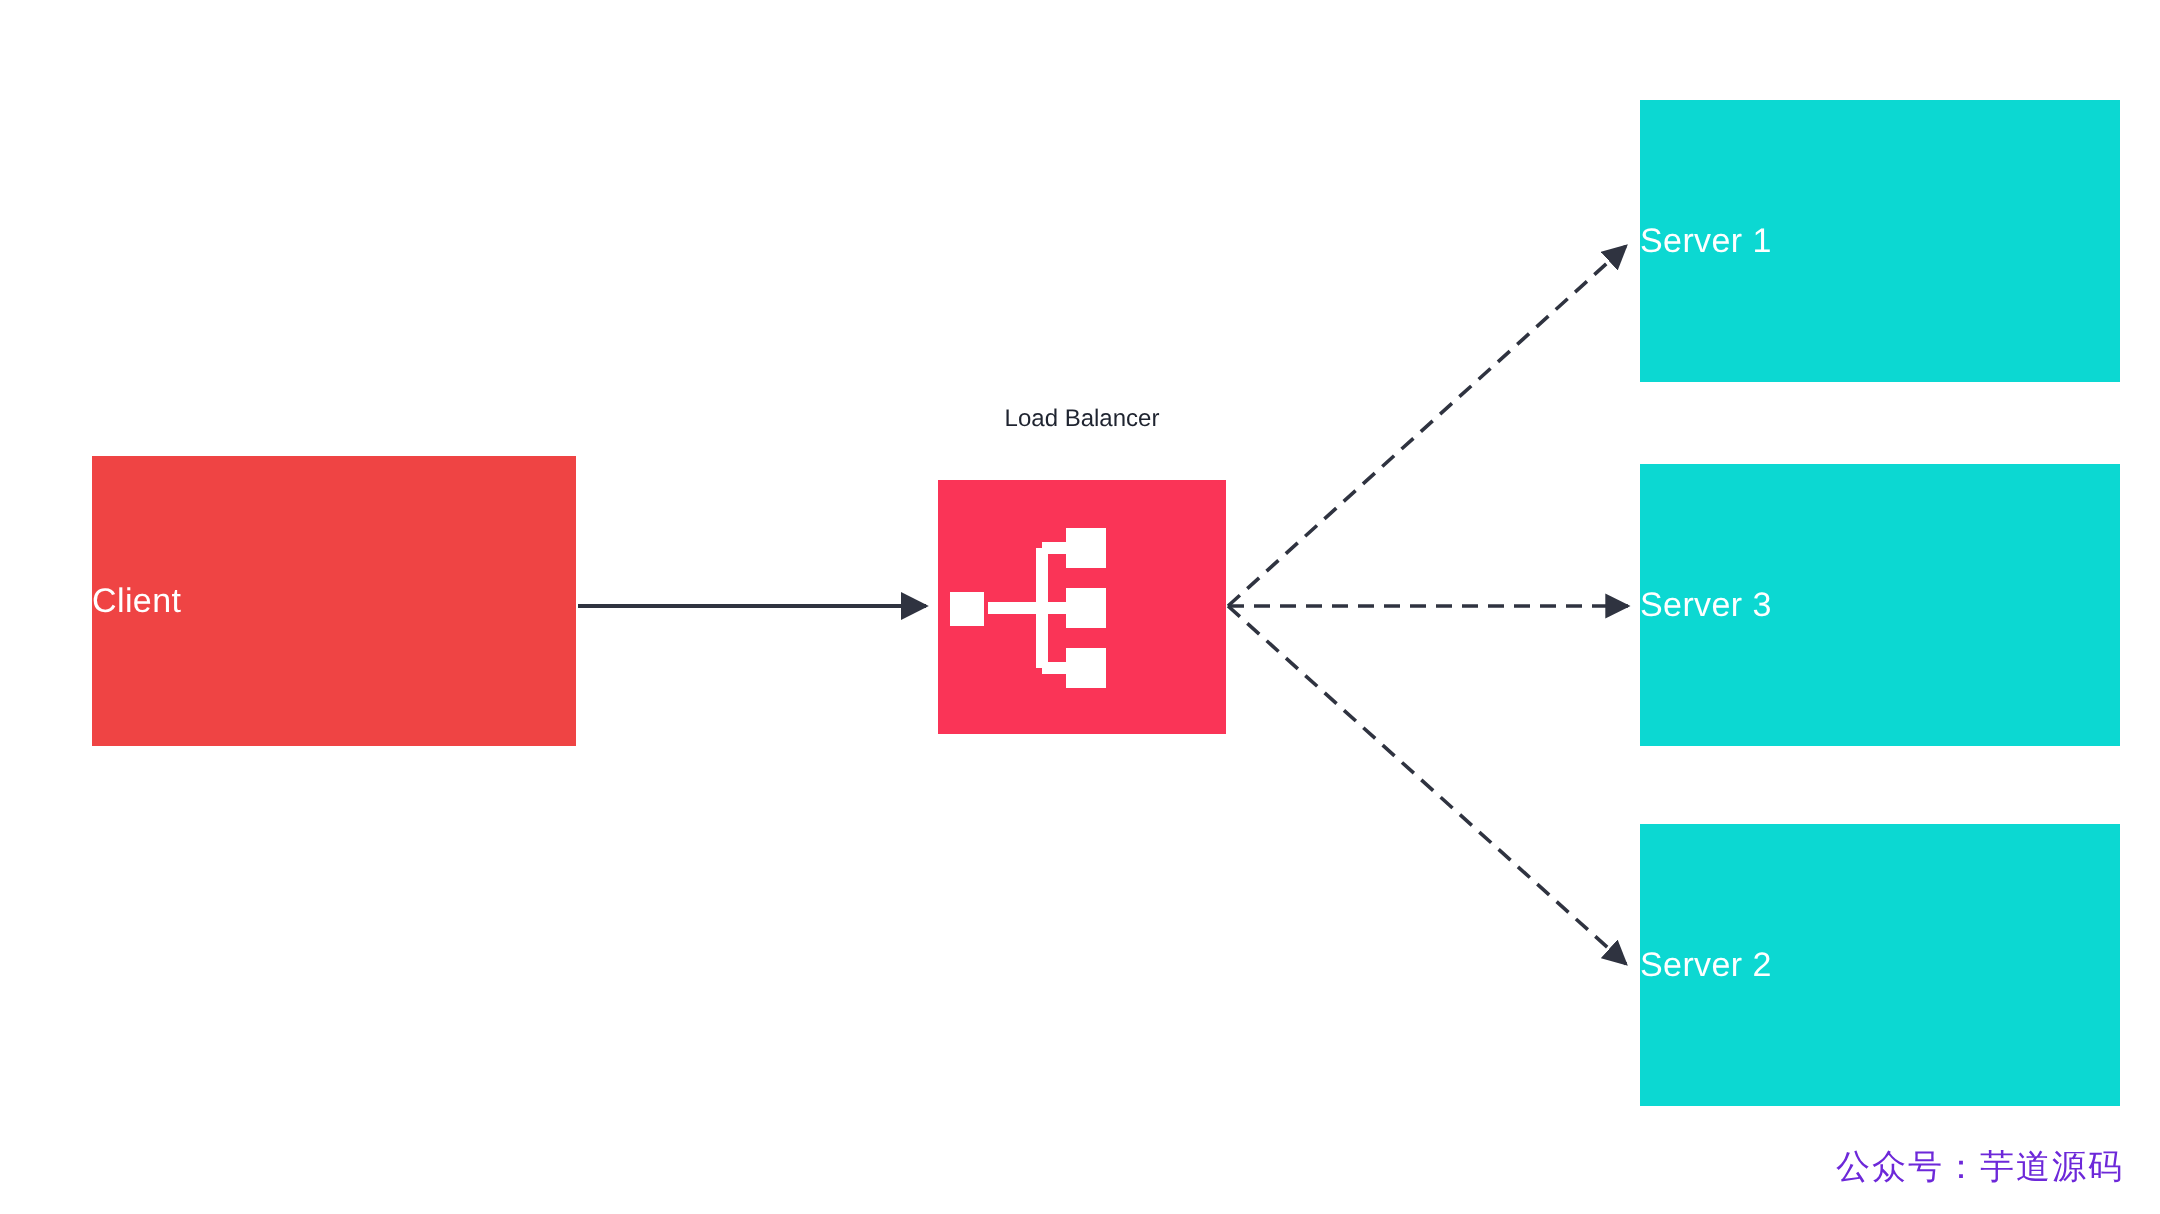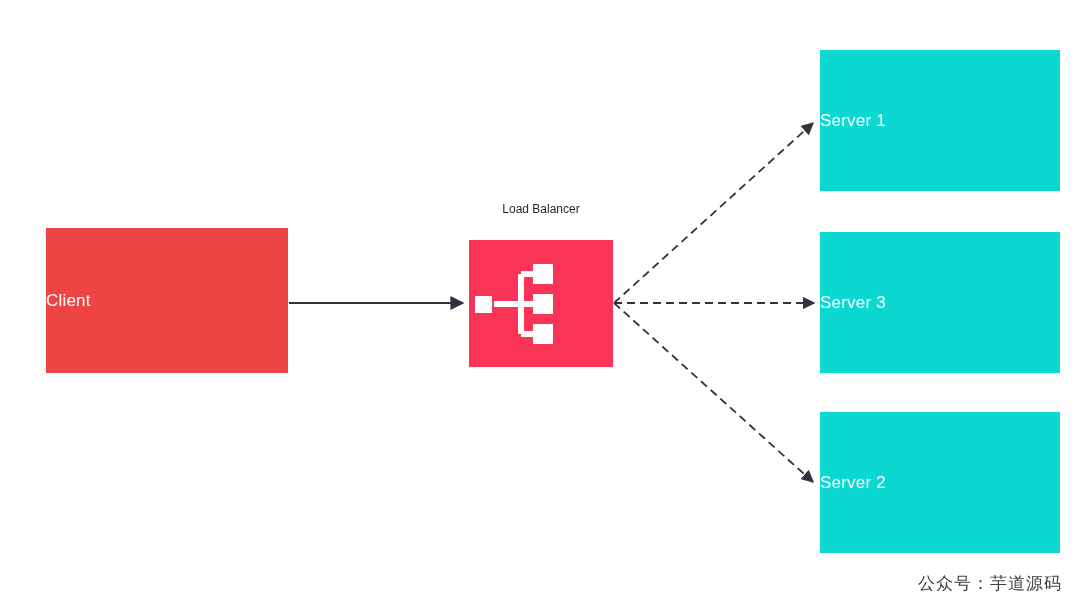--- a/index.html
+++ b/index.html
@@ -81,21 +81,21 @@
     width: 1080px;
     height: 607px;
     pointer-events: none;
   }
 
   #watermark {
     position: absolute;
     right: 18px;
     bottom: 12px;
     font-size: 17px;
-    color: #404040;
+    color: #6d28d9;
     letter-spacing: 1px;
     white-space: nowrap;
     font-family: "DejaVu Sans", "Liberation Sans", sans-serif;
   }
 </style>
 </head>
 <body>
 
 <div id="canvas">
 

